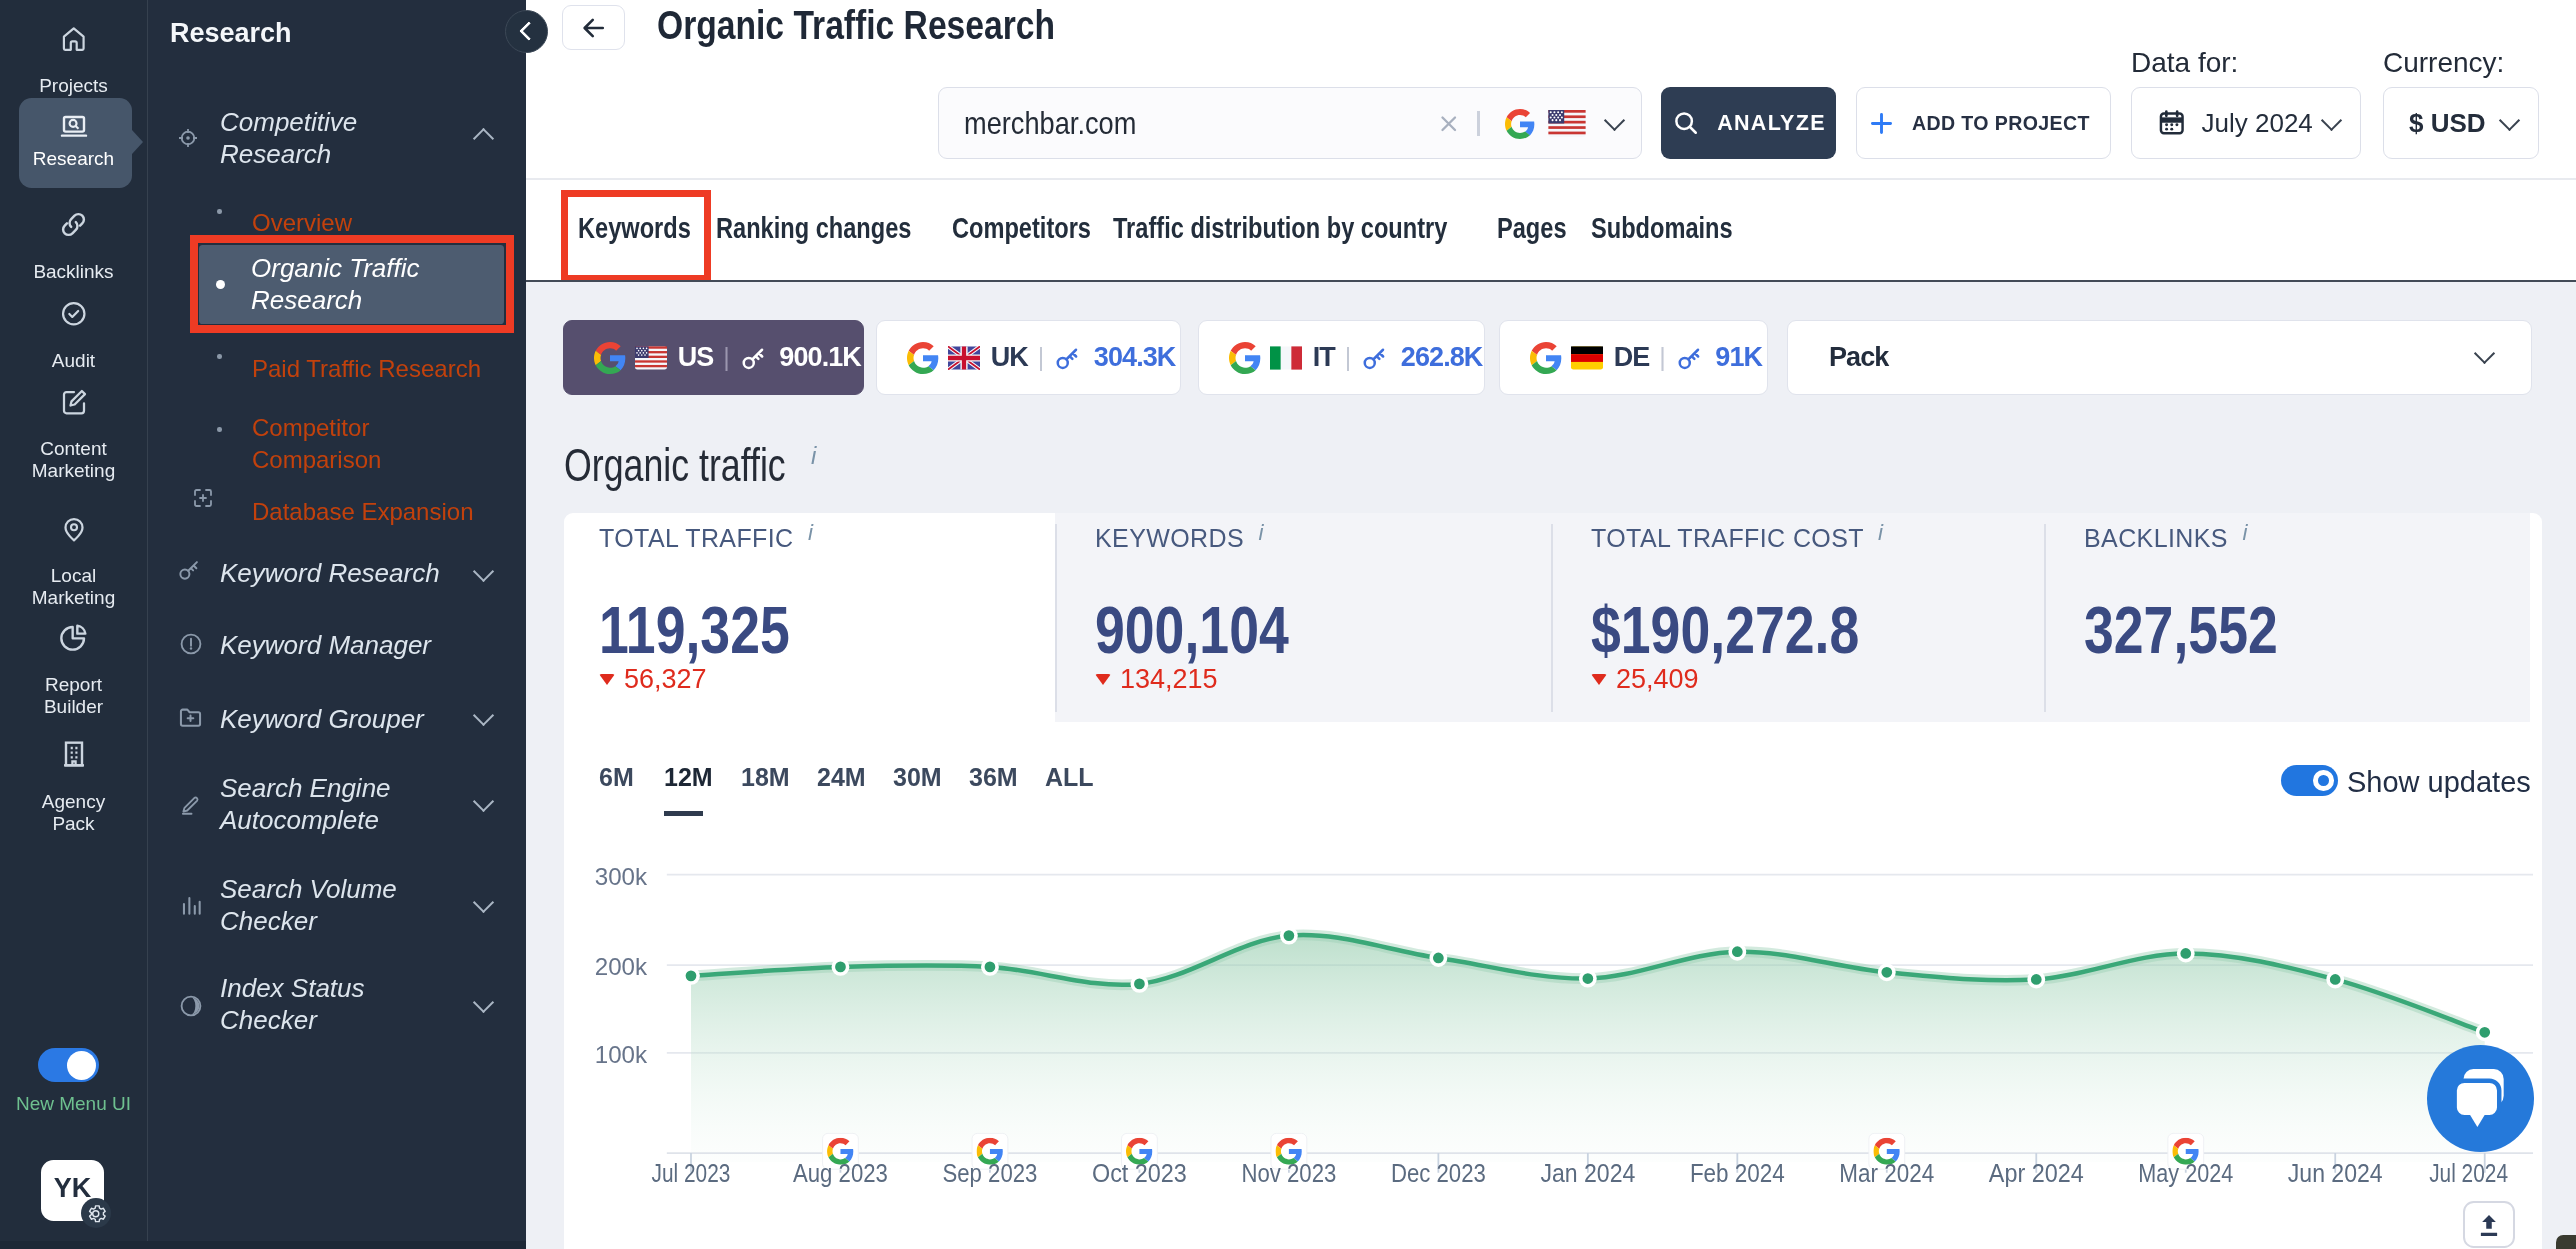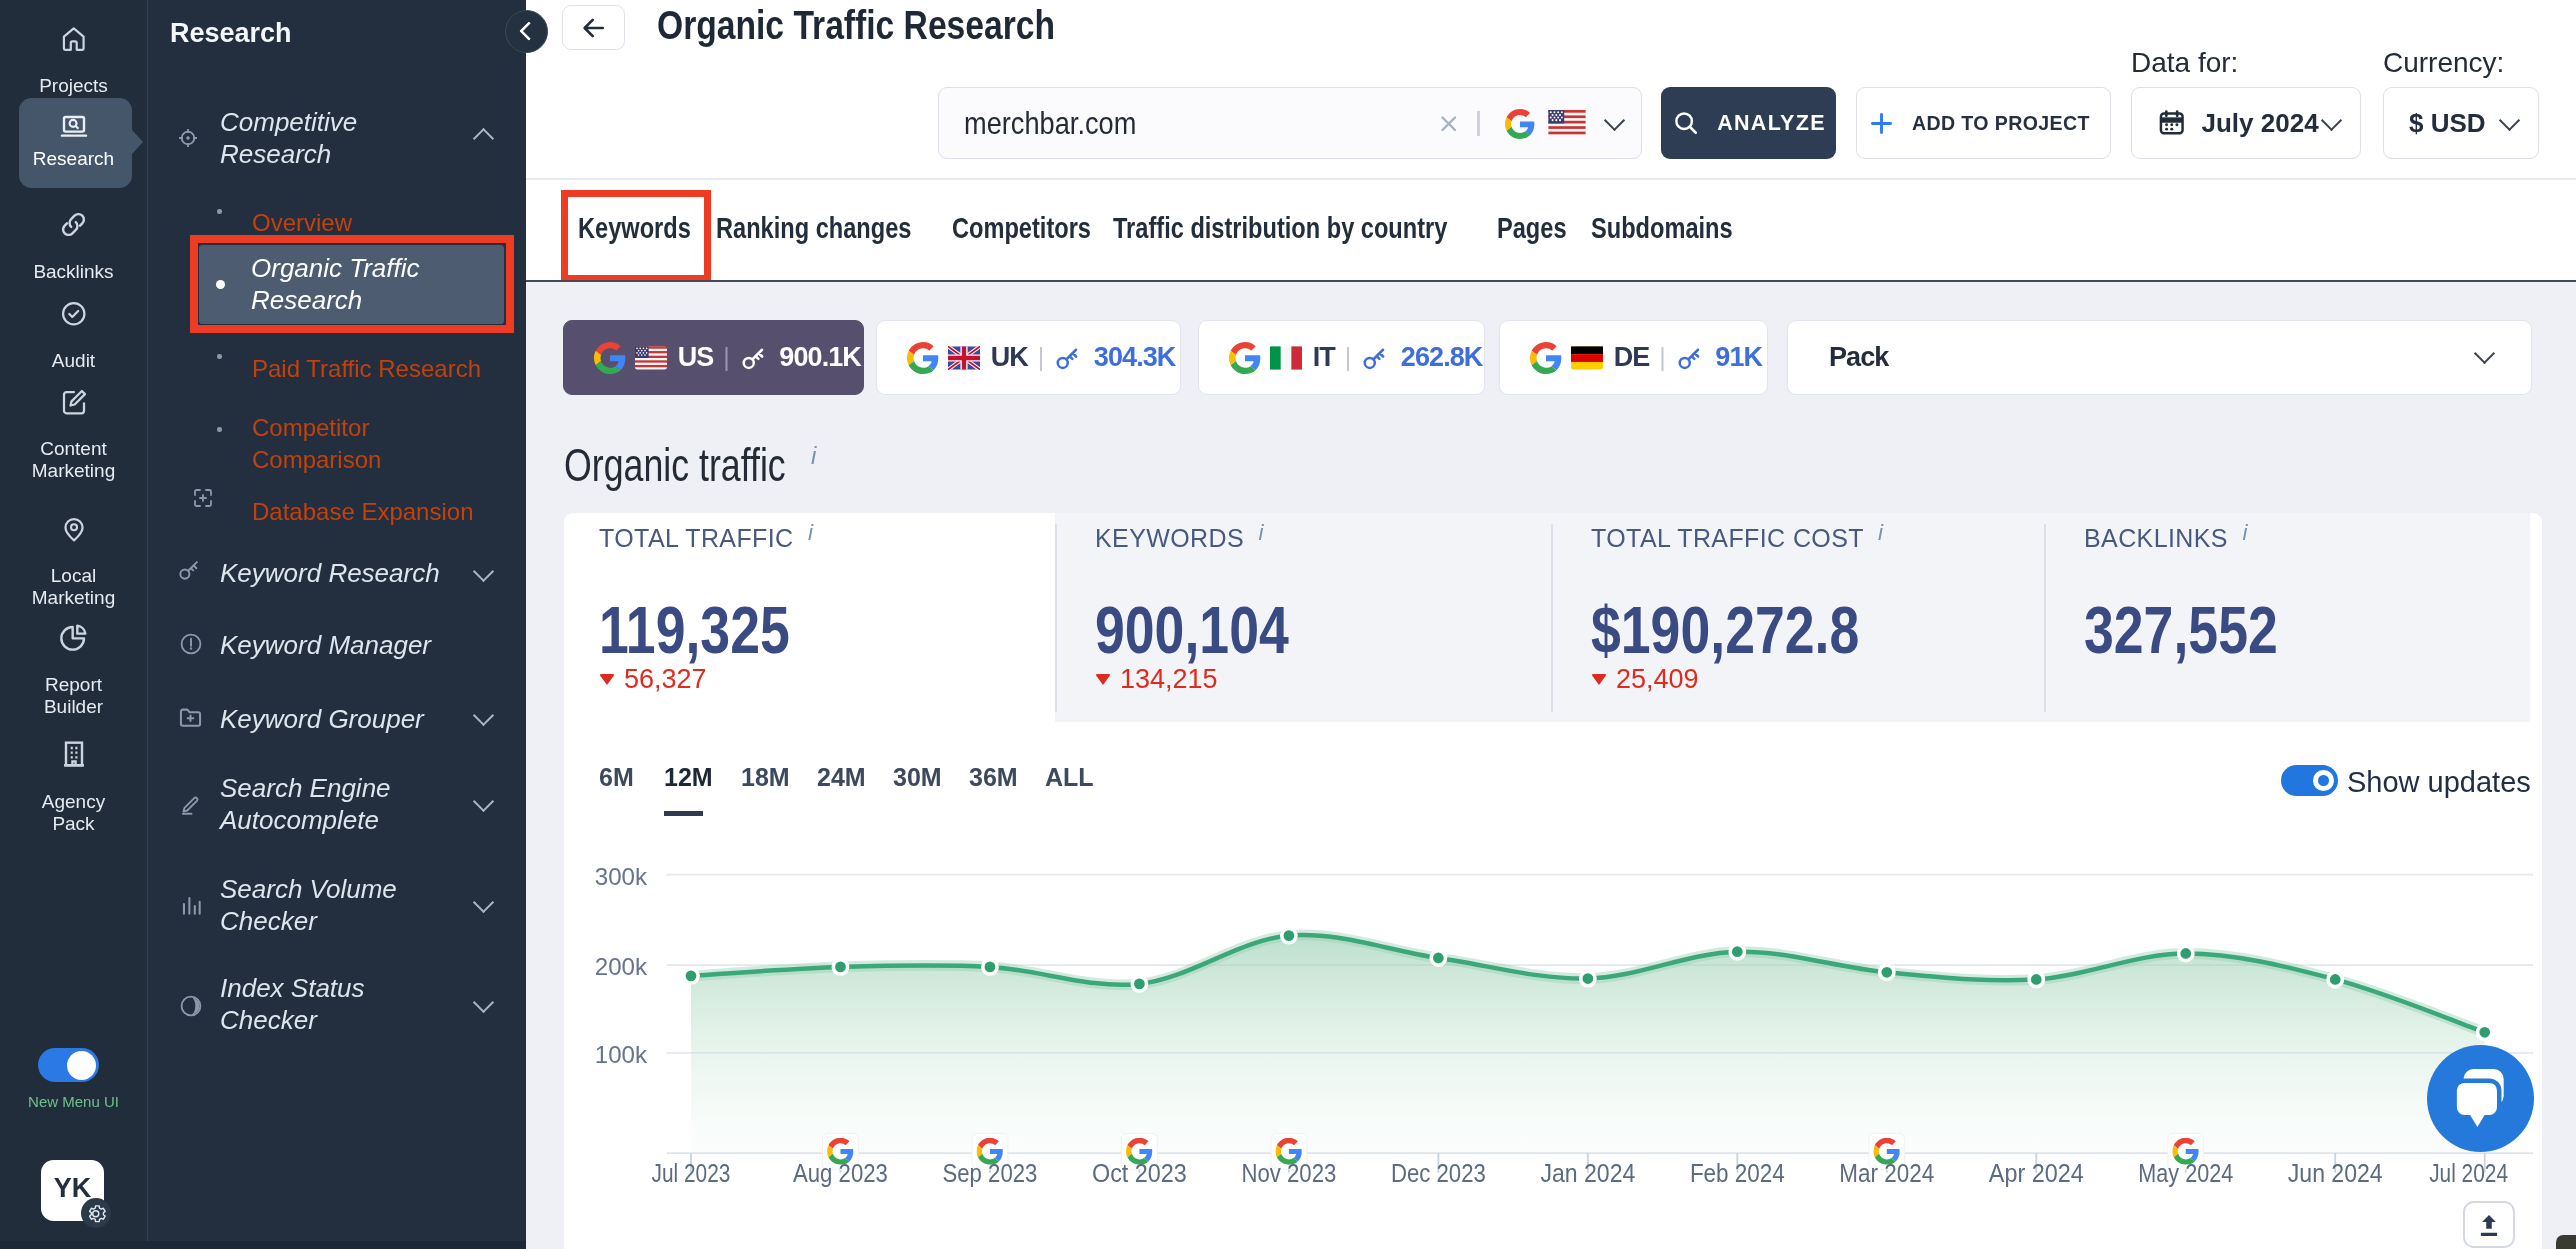--- a/index.html
+++ b/index.html
@@ -20,21 +20,21 @@
 .mi2 { position:absolute; color:#c2410c; font-size:24px; line-height:32px;margin-top:12px; }
 .chev { position:absolute; width:15px; height:15px; border-right:2.7px solid #aab6c4; border-bottom:2.7px solid #aab6c4; }
 .chev.down { transform:rotate(45deg); }
 .chev.up { transform:rotate(225deg); }
 .dot { position:absolute; border-radius:50%; background:#8b98a8; }
 #activerow { position:absolute; left:199px; top:245px; width:305px; height:79px; background:#4d5c70; border-radius:3.6px; }
 .redbox { position:absolute; border:8px solid #ee3b24; }
 
 #newui-toggle { position:absolute; left:38px; top:1048px; width:61px; height:34px; background:#2b79e4; border-radius:17px; }
 #newui-toggle:after { content:""; position:absolute; right:2.7px; top:2.7px; width:29px; height:29px; background:#fff; border-radius:50%; }
-#newui-label { position:absolute; left:0px; top:1093px; width:147px; text-align:center; color:#6ec08f; font-size:15px; }
+#newui-label { position:absolute; left:0px; top:1093px; width:147px; text-align:center; color:#6ec08f; font-size:19px; }
 #avatar { position:absolute; left:41px; top:1160px; width:63px; height:61px; background:#fff; border-radius:12.5px; color:#232e3e; font-weight:bold; font-size:27px; text-align:center; line-height:57px; }
 #gear { position:absolute; left:81px; top:1198px; width:30px; height:30px; background:#2b3949; border-radius:50%; color:#dfe6ee; text-align:center; font-size:21.5px; line-height:30px; }
 #collapse { position:absolute; left:505px; top:9.8px; width:43px; height:43px; background:#243140; border:1.8px solid #3c4856; border-radius:50%; z-index:5; }
 #collapse:after { content:""; position:absolute; left:16px; top:13.4px; width:10.7px; height:10.7px; border-left:3.6px solid #fff; border-bottom:3.6px solid #fff; transform:rotate(45deg); border-radius:1.8px; }
 
 
 #main { position:absolute; left:526px; top:0; width:2050px; height:1250px; background:#fff; }
 #graybg { position:absolute; left:526px; top:282px; width:2050px; height:968px; background:#eef0f5; }
 #whitepanel { position:absolute; left:564px; top:513px; width:1978px; height:737px; background:#fff; border-radius:9px 9px 0 0; }
 #backbtn { position:absolute; left:562px; top:5.4px; width:63px; height:45px; border:1.8px solid #dfe2ec; border-radius:9px; display:flex; align-items:center; justify-content:center; background:#fff; }
@@ -322,21 +322,21 @@
         <path d="M3.2 9.8h17.6" stroke="#222c3a" stroke-width="4.4"></path>
         <path d="M7.6 3v3.4M16.4 3v3.4" stroke="#222c3a" stroke-width="2.2" stroke-linecap="round"></path>
         <g fill="#222c3a">
           <circle cx="7.8" cy="13.6" r="1.2"></circle>
           <circle cx="12" cy="13.6" r="1.2"></circle>
           <circle cx="16.2" cy="13.6" r="1.2"></circle>
           <circle cx="7.8" cy="17.2" r="1.2"></circle>
           <circle cx="12" cy="17.2" r="1.2"></circle>
         </g>
       </svg>
-    <span style="font-weight:bold;color:#242d3b;font-size:26px">July 2024</span>
+    <span style="font-weight:normal;color:#242d3b;font-size:26px">July 2024</span>
     <div class="chev down" style="left:192px;top:25px;border-color:#39424f"></div>
   </div>
   <div class="toplabel" style="left:2383px">Currency:</div>
   <div class="selbox" style="left:2383px;top:87px;width:156px">
     <span style="font-weight:bold;color:#242d3b;font-size:26px">$ USD</span>
     <div class="chev down" style="left:118px;top:25px;border-color:#39424f"></div>
   </div>
 
   <div class="hairline" style="left:526px;top:178px;width:2050px"></div>
   <div class="tab" style="left:578px">Keywords</div>

